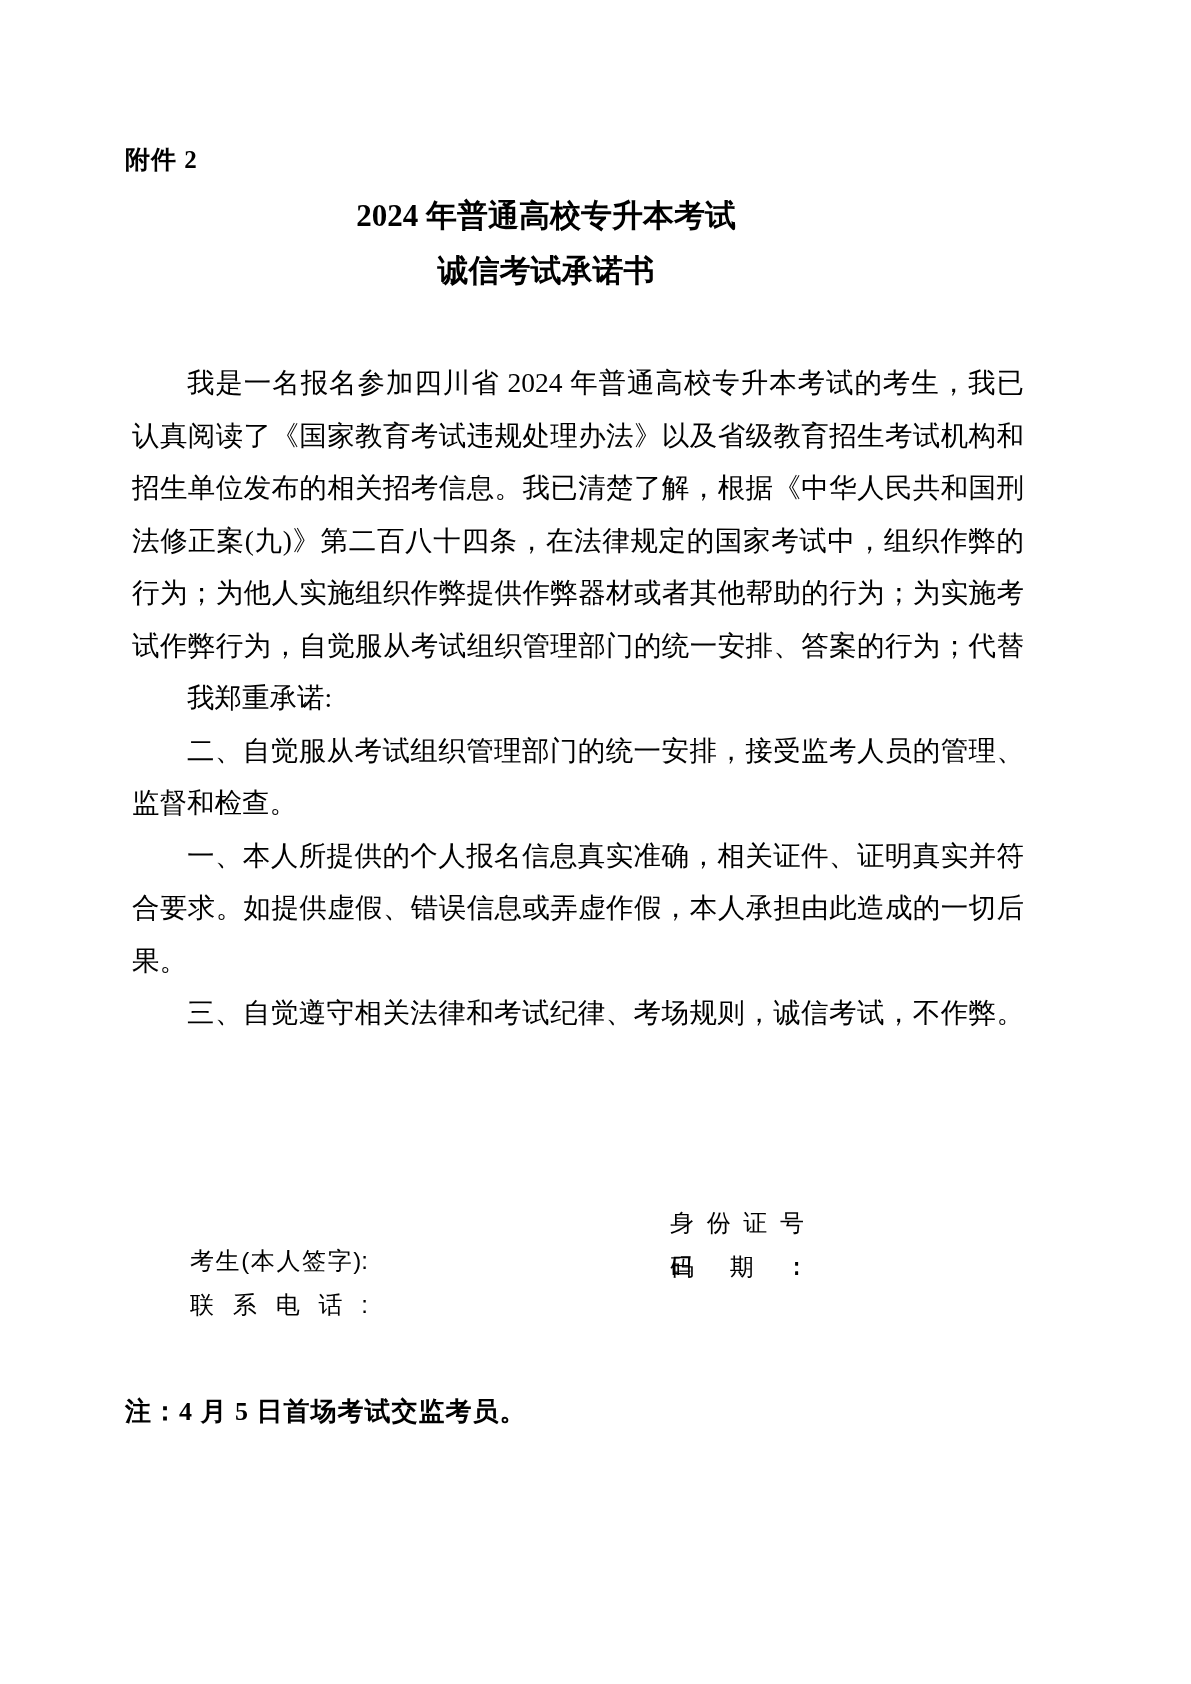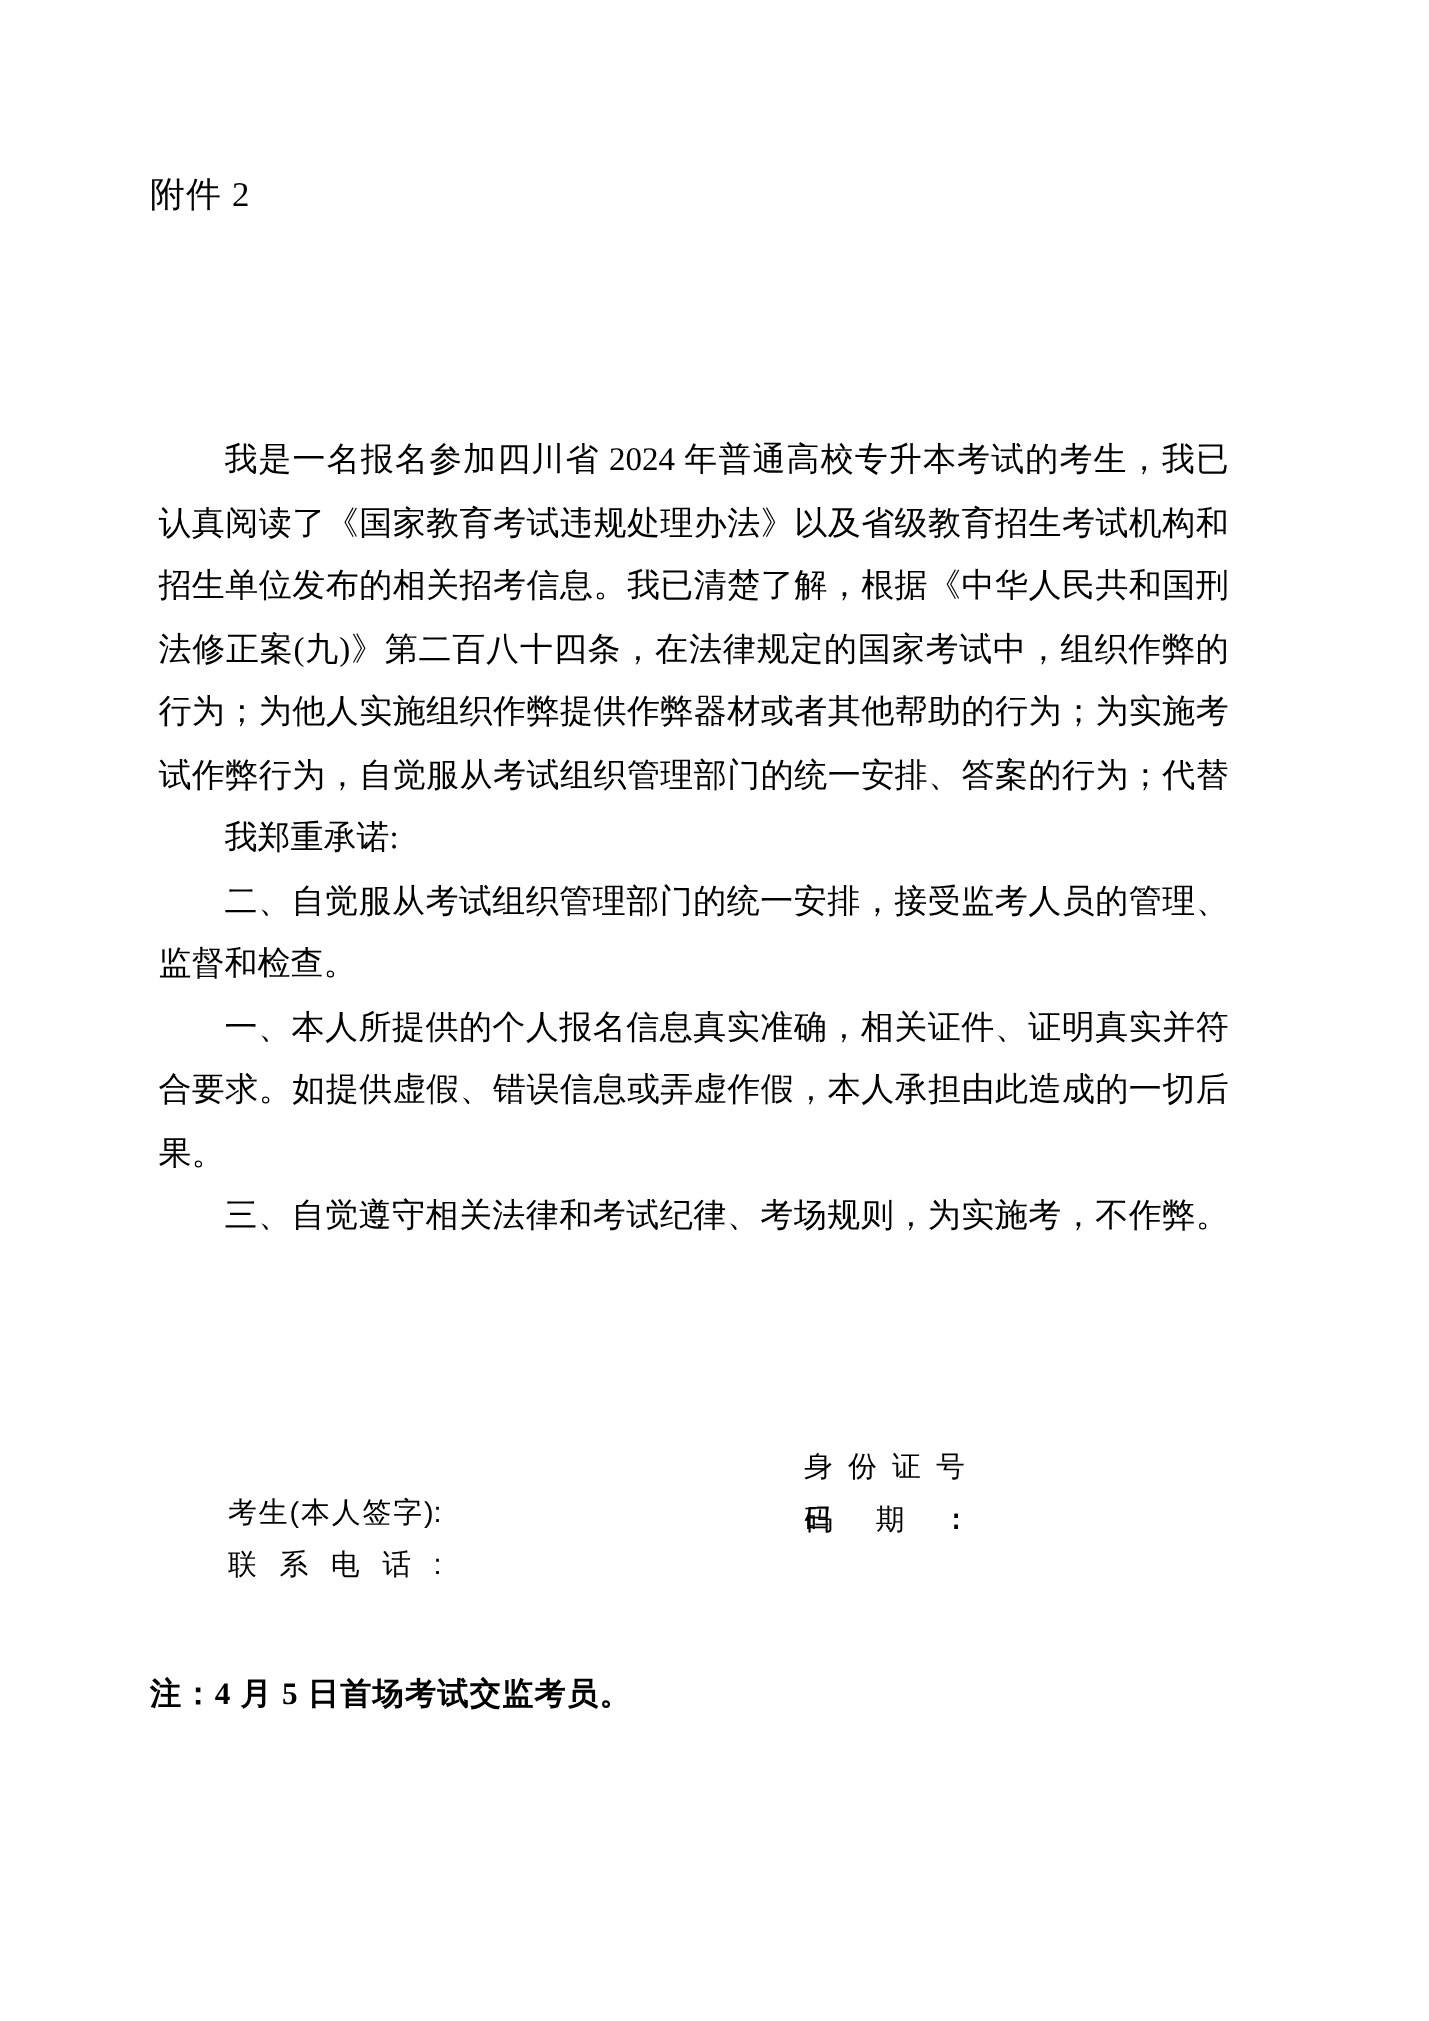--- a/index.html
+++ b/index.html
@@ -14,22 +14,22 @@
     margin: 0 auto;
     background: #ffffff;
     color: #000000;
     font-family: "Liberation Serif", "DejaVu Serif", serif;
     overflow: hidden;
   }
   .attachment {
     position: absolute;
     left: 125px;
     top: 143px;
-    font-size: 29px;
-    font-weight: normal;
+    font-size: 25px;
+    font-weight: bold;
     letter-spacing: 1px;
   }
   .title-block {
     position: absolute;
     left: 0;
     top: 188px;
     width: 1092px;
     text-align: center;
     font-size: 31px;
     font-weight: bold;
@@ -97,20 +97,24 @@
     text-align: right;
   }
 </style>
 </head>
 <body>
 
 <div class="page">
 
   <div class="attachment">附件 2</div>
 
+  <div class="title-block">
+    <div>2024 年普通高校专升本考试</div>
+    <div>诚信考试承诺书</div>
+  </div>
 
   <div class="body-text">
 
     <p>
       <span class="ln first" style="display:block">我是一名报名参加四川省 2024 年普通高校专升本考试的考生，我已</span>
       <span class="ln" style="display:block">认真阅读了《国家教育考试违规处理办法》以及省级教育招生考试机构和</span>
       <span class="ln" style="display:block">招生单位发布的相关招考信息。我已清楚了解，根据《中华人民共和国刑</span>
       <span class="ln" style="display:block">法修正案(九)》第二百八十四条，在法律规定的国家考试中，组织作弊的</span>
       <span class="ln" style="display:block">行为；为他人实施组织作弊提供作弊器材或者其他帮助的行为；为实施考</span>
       <span class="ln" style="display:block">试作弊行为，自觉服从考试组织管理部门的统一安排、答案的行为；代替他</span>
@@ -125,21 +129,21 @@
       <span class="ln last" style="display:block">监督和检查。</span>
     </p>
 
     <p>
       <span class="ln first" style="display:block">一、本人所提供的个人报名信息真实准确，相关证件、证明真实并符</span>
       <span class="ln" style="display:block">合要求。如提供虚假、错误信息或弄虚作假，本人承担由此造成的一切后</span>
       <span class="ln last" style="display:block">果。</span>
     </p>
 
     <p>
-      <span class="ln first" style="display:block">三、自觉遵守相关法律和考试纪律、考场规则，为实施考，不作弊。</span>
+      <span class="ln first" style="display:block">三、自觉遵守相关法律和考试纪律、考场规则，诚信考试，不作弊。</span>
     </p>
 
   </div>
 
   <div class="sig-block">
     <div class="sig-row">
       <span class="sig-label w-left">考生(本人签字):</span>
       <span class="sig-label w-right right-col">身份证号码:</span>
     </div>
     <div class="sig-row">

